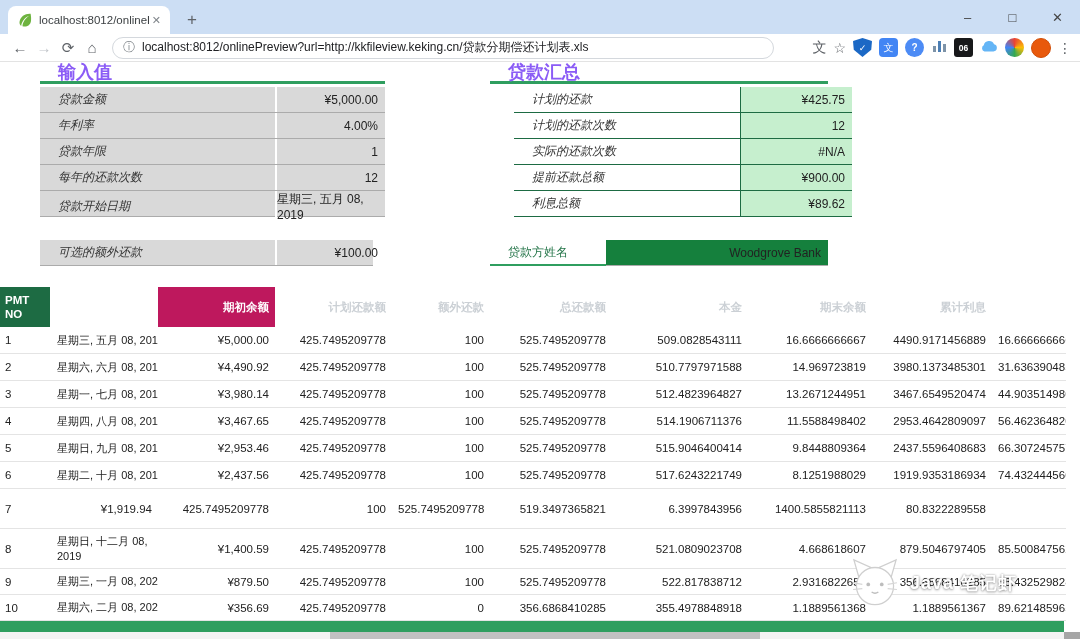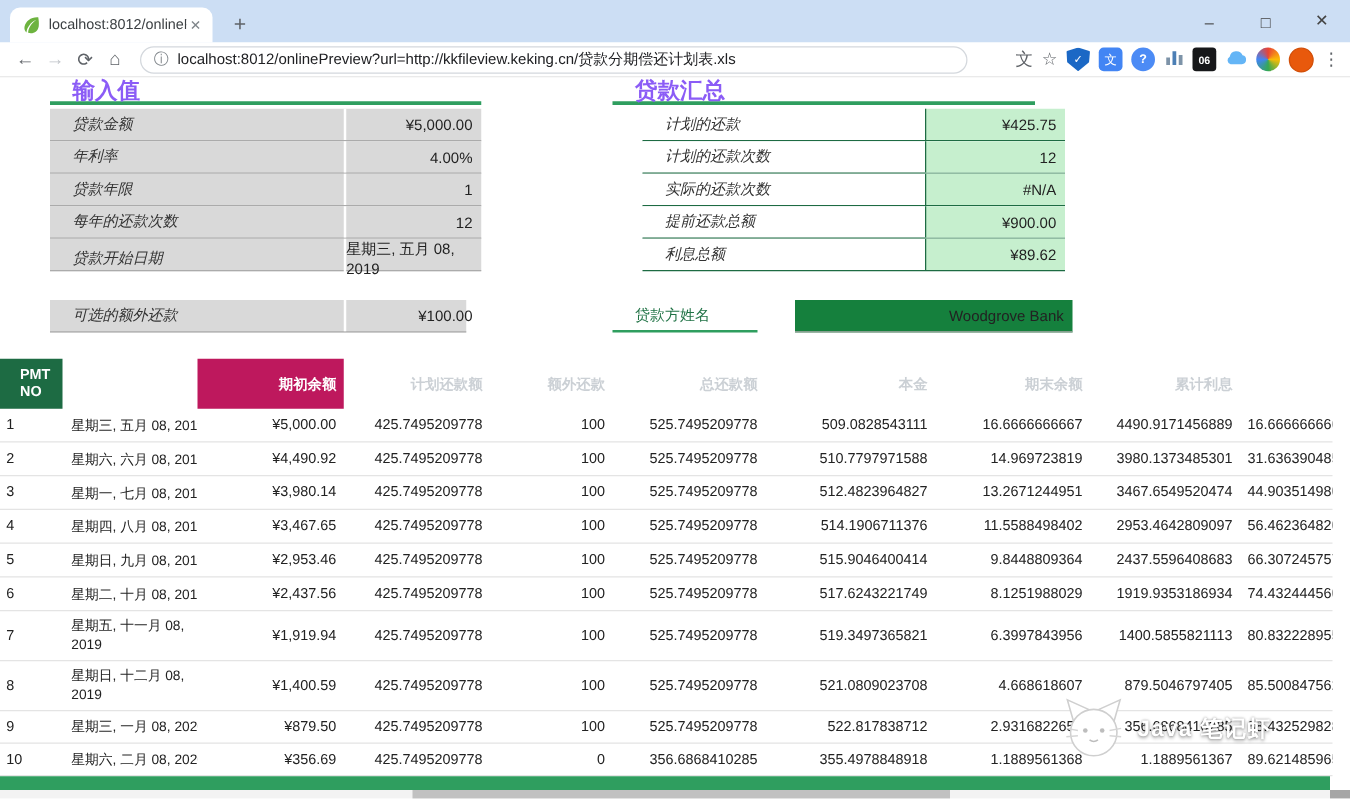--- a/index.html
+++ b/index.html
@@ -54,30 +54,30 @@
 
   .pair-row { display:grid; height:26px; align-items:stretch; }
   .pair-row.gray { grid-template-columns:235px 110px; background:#d9d9d9; border-bottom:1px solid #ababab; }
   .pair-row.gray .pair-label { font-style:italic; padding-left:18px; display:flex; align-items:center; color:#333; }
   .pair-row.gray .pair-value { border-left:2px solid #fff; display:flex; align-items:center; justify-content:flex-end; padding-right:7px; }
   .pair-row.green { grid-template-columns:226px 112px; background:#fff; border-bottom:1px solid #1d6b43; }
   .pair-row.green .pair-label { font-style:italic; padding-left:18px; display:flex; align-items:center; color:#333; }
   .pair-row.green .pair-value { background:#c6efce; border-left:1px solid #1d6b43; display:flex; align-items:center; justify-content:flex-end; padding-right:7px; }
 
   #extra-row { position:absolute; left:40px; top:178px; width:333px; }
-  #lender-row { position:absolute; left:490px; top:178px; width:338px; display:grid; grid-template-columns:116px 222px; height:26px;gap:30px; }
+  #lender-row { position:absolute; left:490px; top:178px; width:338px; display:grid; grid-template-columns:116px 222px; height:26px; }
   .lender-label { color:#217346; padding-left:18px; display:flex; align-items:center; border-bottom:2px solid #2f9e5f; background:#fff; }
   .lender-value { background:#15803d; border-bottom:1px solid #ababab; display:flex; align-items:center; justify-content:flex-end; padding-right:7px; }
 
   
   #schedule { position:absolute; left:0; top:225px; width:1066px; }
   .shead, .srow { display:grid; grid-template-columns:50px 108px 117px 117px 98px 122px 136px 124px 120px 74px; }
   .shead { height:40px; }
   .hcell { display:flex; align-items:center; justify-content:flex-end; padding:0 6px; font-weight:bold; font-size:11.5px; }
-  .hcell.hdr-dark { background:#1d6b43; color:#fff; justify-content:flex-start; padding-left:16px; line-height:1.25; white-space:normal; }
+  .hcell.hdr-dark { background:#1d6b43; color:#fff; justify-content:flex-start; padding-left:5px; line-height:1.25; white-space:normal; }
   .hcell.hdr-hidden { color:#ffffff; }
   .hcell.hdr-green { background:#be185d; color:#fff; }
   .hcell.hdr-faint { color:#cbd0d5; font-weight:600; }
   .srow { align-items:center; border-bottom:1px solid #e4e4e4; }
   .cell { padding:0 6px; text-align:right; font-size:11.5px; overflow:hidden; }
   .cell.c0 { text-align:left; padding-left:5px; }
   .cell.c1 { text-align:left; white-space:nowrap; font-size:11px; padding-left:7px; padding-right:0; }
   .srow.tall .cell.c1 { white-space:normal; line-height:1.35; }
 
   
@@ -294,21 +294,20 @@
             <div class="cell c3">425.7495209778</div>
             <div class="cell c4">100</div>
             <div class="cell c5">525.7495209778</div>
             <div class="cell c6">517.6243221749</div>
             <div class="cell c7">8.1251988029</div>
             <div class="cell c8">1919.9353186934</div>
             <div class="cell c9">74.4324445601</div>
           </div>
           <div class="srow tall" style="height: 40px;">
             <div class="cell c0">7</div>
-            <div class="cell c1">星期五, 十一月 08, 2019</div>
             <div class="cell c2">¥1,919.94</div>
             <div class="cell c3">425.7495209778</div>
             <div class="cell c4">100</div>
             <div class="cell c5">525.7495209778</div>
             <div class="cell c6">519.3497365821</div>
             <div class="cell c7">6.3997843956</div>
             <div class="cell c8">1400.5855821113</div>
             <div class="cell c9">80.8322289558</div>
           </div>
           <div class="srow tall" style="height: 40px;">

